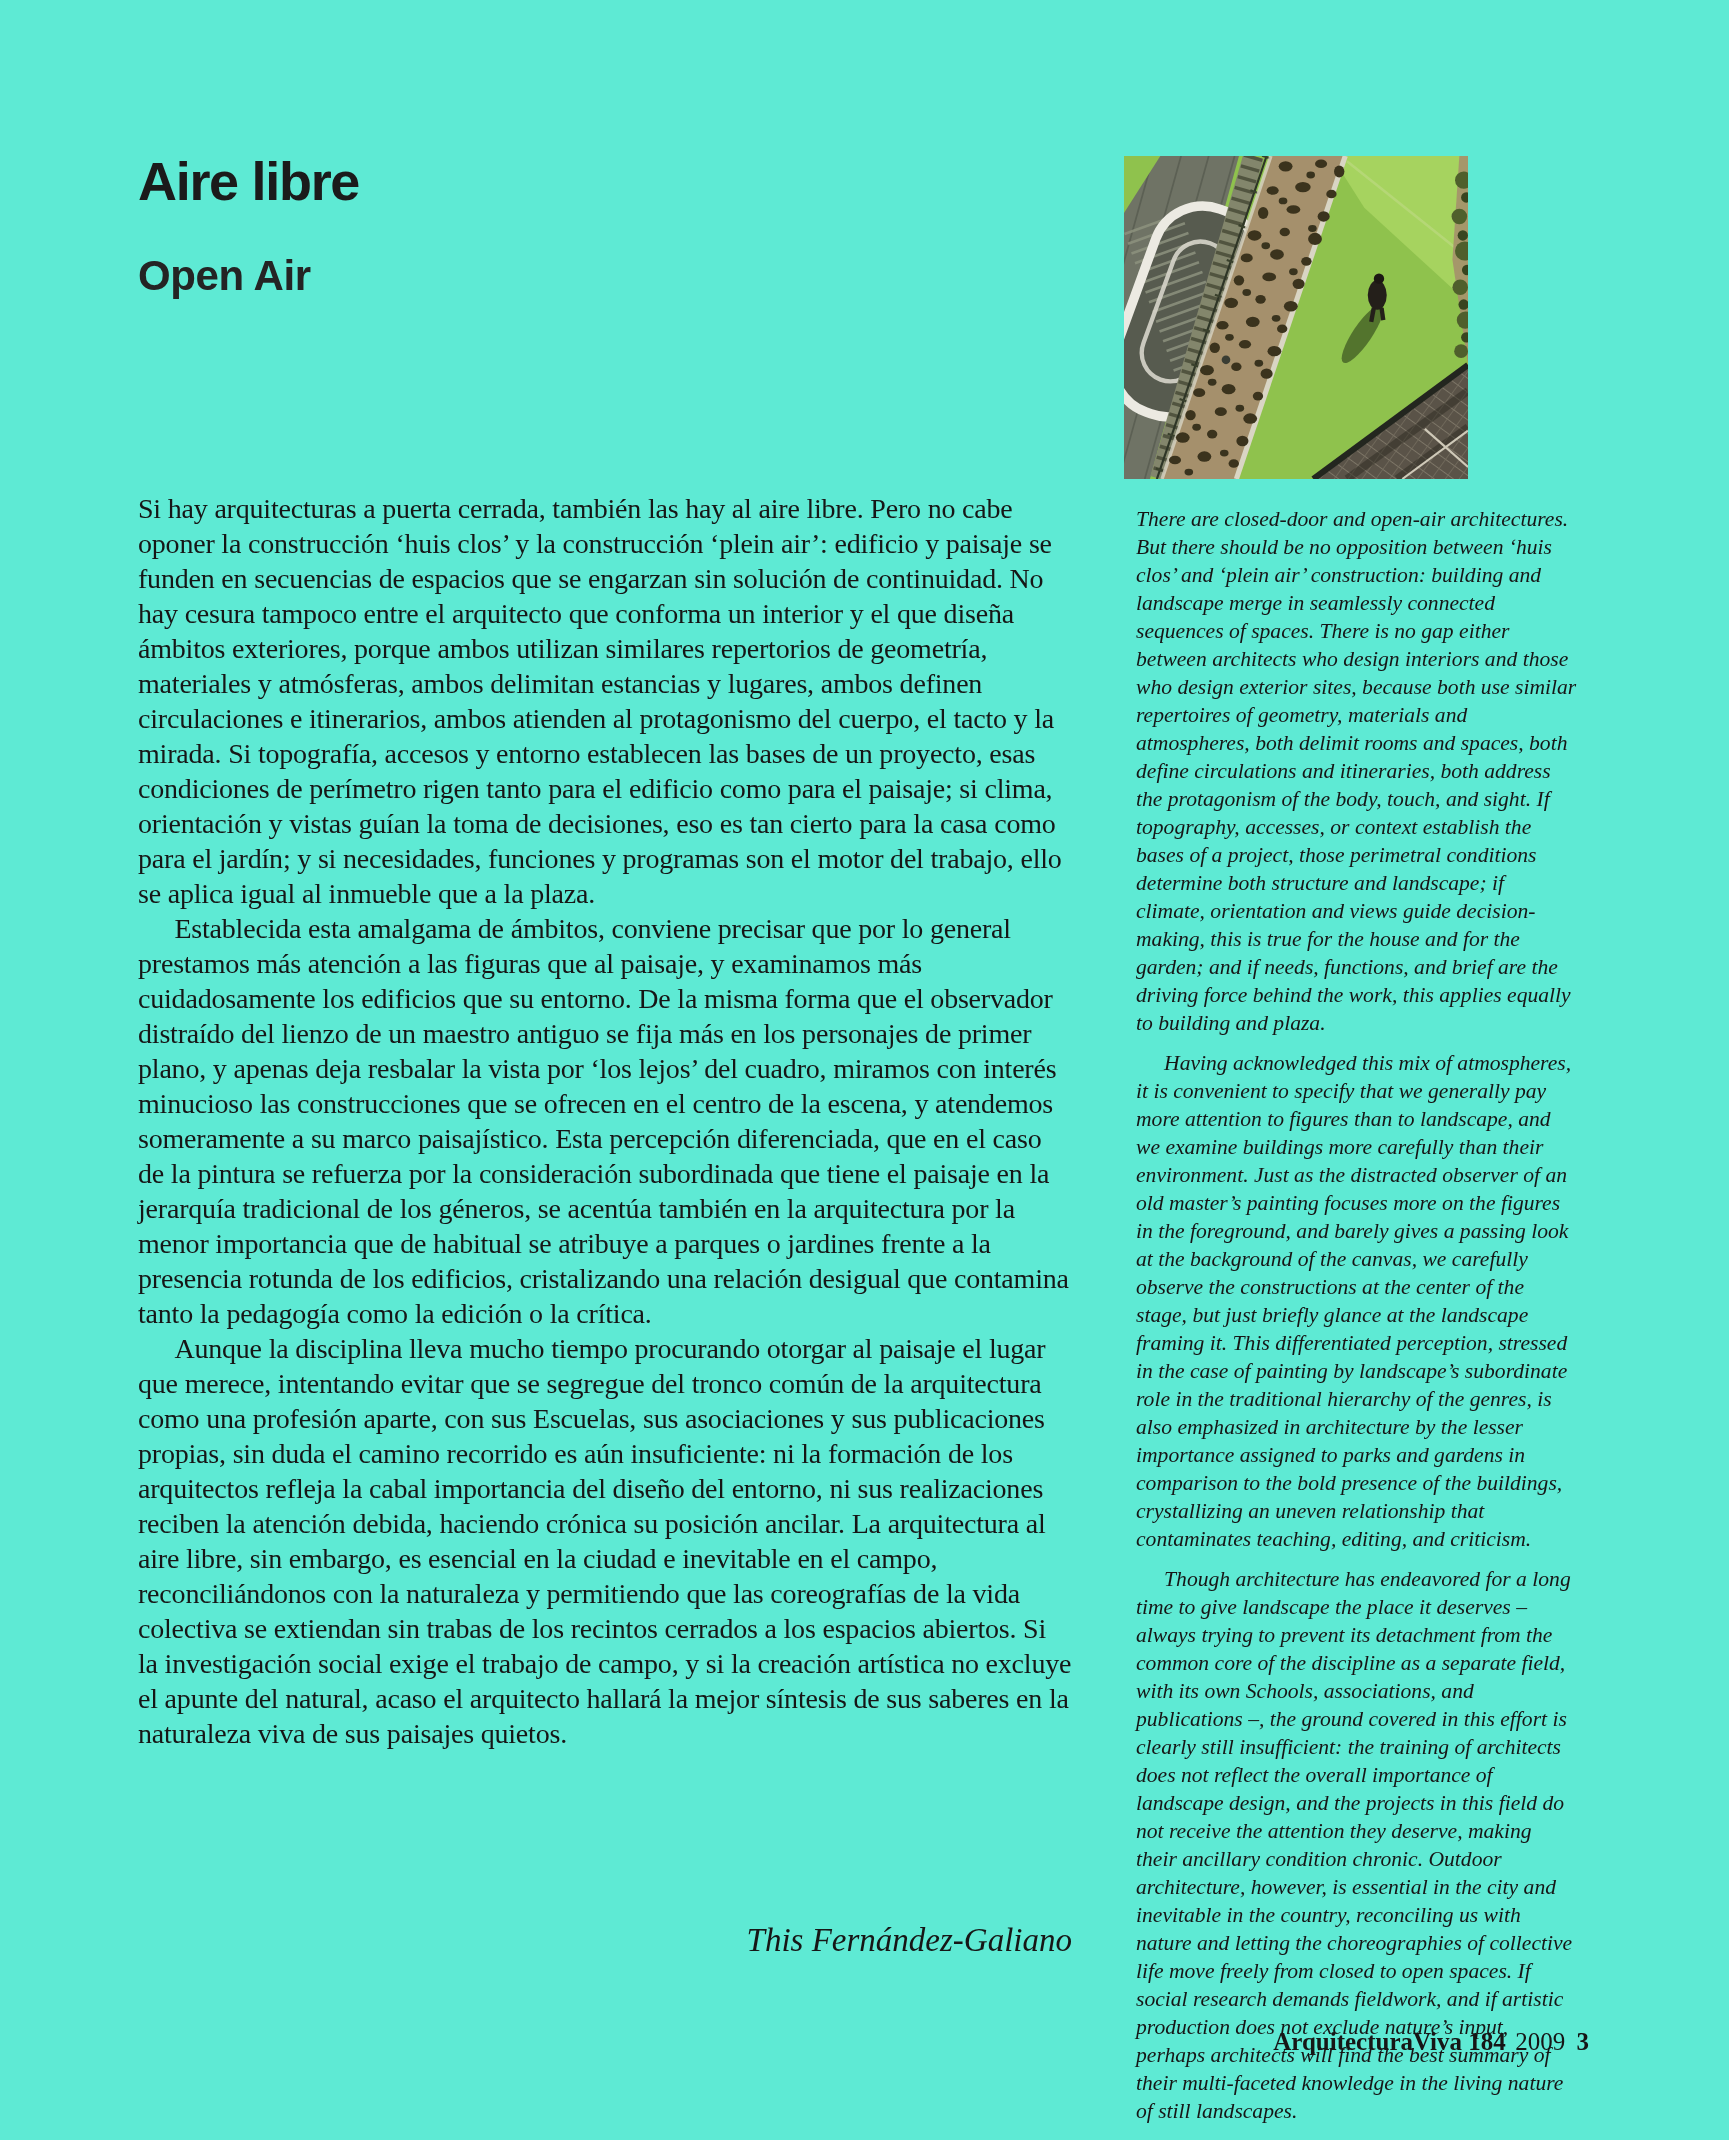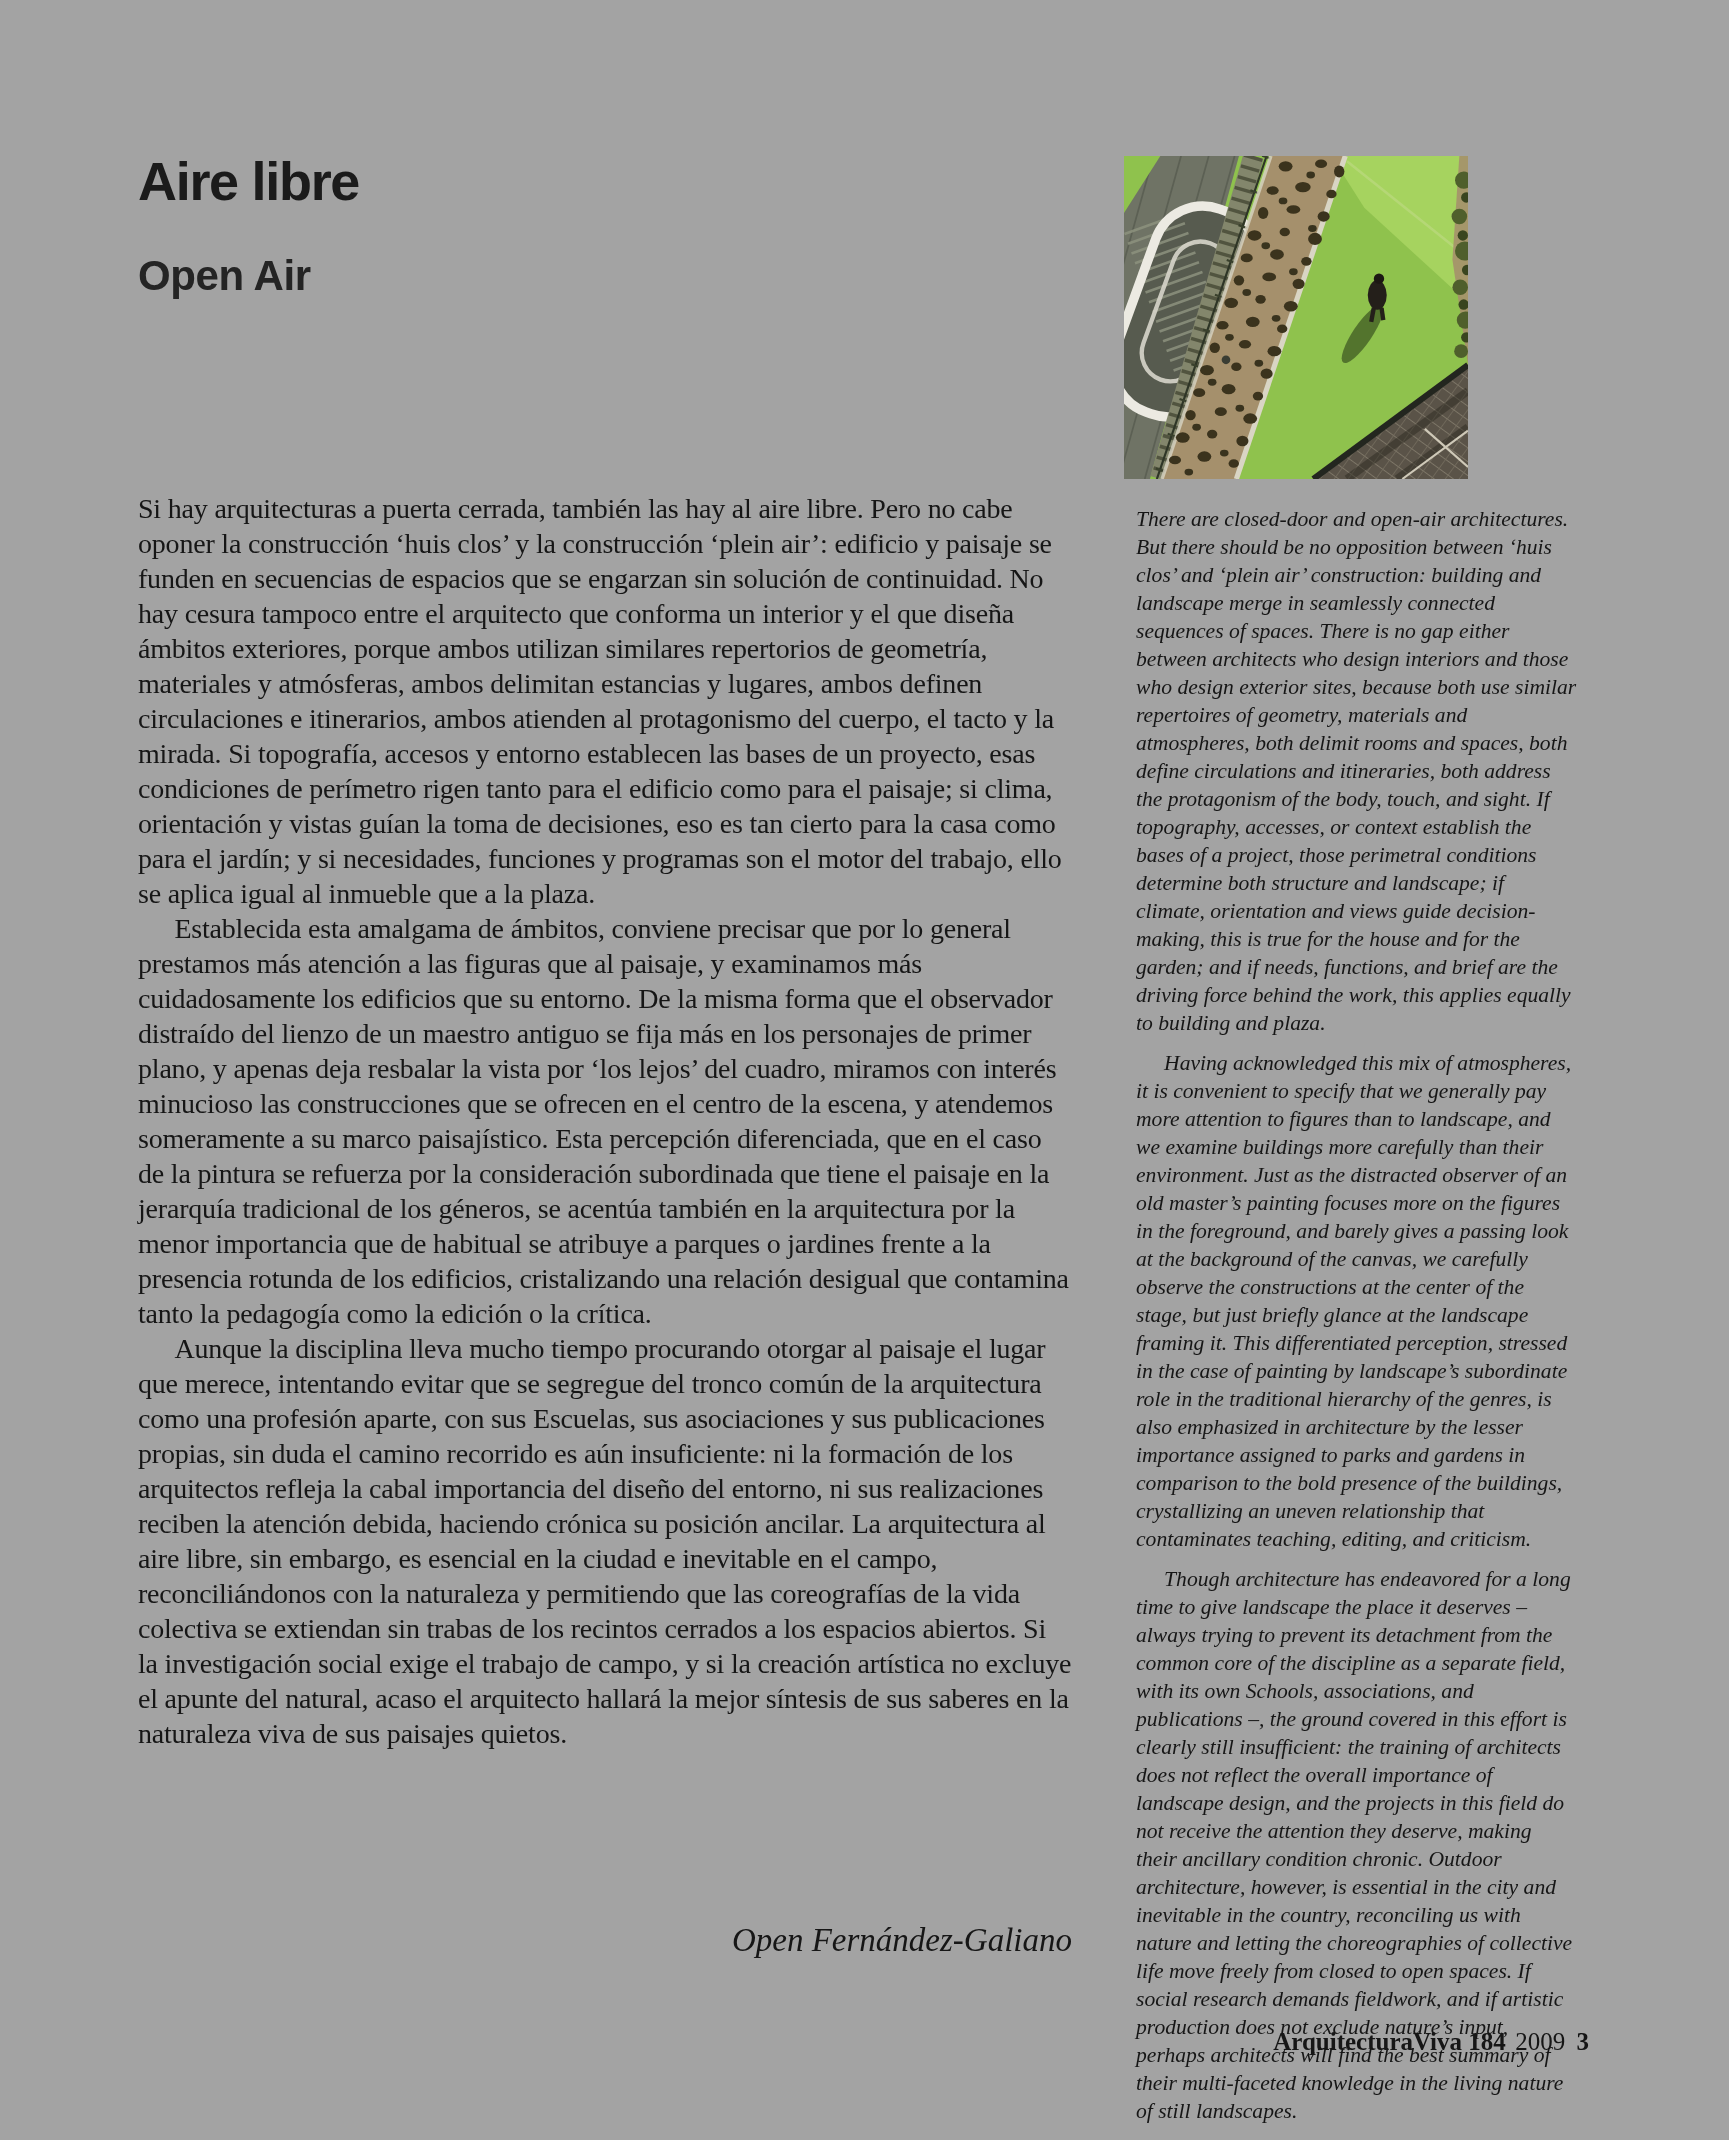--- a/index.html
+++ b/index.html
@@ -1,16 +1,16 @@
 <!DOCTYPE html>
 <html style="--ink: #161616; --grass: #8fc24d; --grass2: #a6d35f; --paving: #6f7365; --soil: #a5906c; --plant: #3b331d; --plant2: #2e2a16; --mesh: #5a5348; --curb: #d9d5c4; --loopfill: #575b4f; --loopstroke: #eceae2; --person: #241f1a; --shadowgreen: #4c6b2a;font-size:14px"><head>
 <meta charset="utf-8">
 <style>
   html,body{margin:0;padding:0;background:#ffffff;}
-  .page{position:relative;width:1729px;height:2140px;background:#a3a3a3;overflow:hidden;
+  .page{position:relative;width:1729px;height:2140px;background:#5eead4;overflow:hidden;
         font-family:"Liberation Serif", serif;color:var(--ink,#161616);}
 
   .title{position:absolute;left:138px;top:151px;margin:0;
          font-family:"Liberation Sans", sans-serif;font-weight:bold;
          font-size:54px;line-height:61px;letter-spacing:-1.3px;color:#1b1b1b;}
   .subtitle{position:absolute;left:138px;top:252px;margin:0;
             font-family:"Liberation Sans", sans-serif;font-weight:700;
             font-size:42px;line-height:48px;letter-spacing:-0.4px;color:#242424;}
 
   .photo{position:absolute;left:1124px;top:156px;width:344px;height:323px;overflow:hidden;}
@@ -216,20 +216,20 @@
     <p class="indent">Establecida esta amalgama de ámbitos, conviene precisar que por lo general prestamos más atención a las figuras que al paisaje, y examinamos más cuidadosamente los edificios que su entorno. De la misma forma que el observador distraído del lienzo de un maestro antiguo se fija más en los personajes de primer plano, y apenas deja resbalar la vista por ‘los lejos’ del cuadro, miramos con interés minucioso las construcciones que se ofrecen en el centro de la escena, y atendemos someramente a su marco paisajístico. Esta percepción diferenciada, que en el caso de la pintura se refuerza por la consideración subordinada que tiene el paisaje en la jerarquía tradicional de los géneros, se acentúa también en la arquitectura por la menor importancia que de habitual se atribuye a parques o jardines frente a la presencia rotunda de los edificios, cristalizando una relación desigual que contamina tanto la pedagogía como la edición o la crítica.</p>
     <p class="indent">Aunque la disciplina lleva mucho tiempo procurando otorgar al paisaje el lugar que merece, intentando evitar que se segregue del tronco común de la arquitectura como una profesión aparte, con sus Escuelas, sus asociaciones y sus publicaciones propias, sin duda el camino recorrido es aún insuficiente: ni la formación de los arquitectos refleja la cabal importancia del diseño del entorno, ni sus realizaciones reciben la atención debida, haciendo crónica su posición ancilar. La arquitectura al aire libre, sin embargo, es esencial en la ciudad e inevitable en el campo, reconciliándonos con la naturaleza y permitiendo que las coreografías de la vida colectiva se extiendan sin trabas de los recintos cerrados a los espacios abiertos. Si la investigación social exige el trabajo de campo, y si la creación artística no excluye el apunte del natural, acaso el arquitecto hallará la mejor síntesis de sus saberes en la naturaleza viva de sus paisajes quietos.</p>
   </div>
 
   <div class="col-en">
     <p>There are closed-door and open-air architectures. But there should be no opposition between ‘huis clos’ and ‘plein air’ construction: building and landscape merge in seamlessly connected sequences of spaces. There is no gap either between architects who design interiors and those who design exterior sites, because both use similar repertoires of geometry, materials and atmospheres, both delimit rooms and spaces, both define circulations and itineraries, both address the protagonism of the body, touch, and sight. If topography, accesses, or context establish the bases of a project, those perimetral conditions determine both structure and landscape; if climate, orientation and views guide decision-making, this is true for the house and for the garden; and if needs, functions, and brief are the driving force behind the work, this applies equally to building and plaza.</p>
     <p class="indent">Having acknowledged this mix of atmospheres, it is convenient to specify that we generally pay more attention to figures than to landscape, and we examine buildings more carefully than their environment. Just as the distracted observer of an old master’s painting focuses more on the figures in the foreground, and barely gives a passing look at the background of the canvas, we carefully observe the constructions at the center of the stage, but just briefly glance at the landscape framing it. This differentiated perception, stressed in the case of painting by landscape’s subordinate role in the traditional hierarchy of the genres, is also emphasized in architecture by the lesser importance assigned to parks and gardens in comparison to the bold presence of the buildings, crystallizing an uneven relationship that contaminates teaching, editing, and criticism.</p>
     <p class="indent">Though architecture has endeavored for a long time to give landscape the place it deserves – always trying to prevent its detachment from the common core of the discipline as a separate field, with its own Schools, associations, and publications –, the ground covered in this effort is clearly still insufficient: the training of architects does not reflect the overall importance of landscape design, and the projects in this field do not receive the attention they deserve, making their ancillary condition chronic. Outdoor architecture, however, is essential in the city and inevitable in the country, reconciling us with nature and letting the choreographies of collective life move freely from closed to open spaces. If social research demands fieldwork, and if artistic production does not exclude nature’s input, perhaps architects will find the best summary of their multi-faceted knowledge in the living nature of still landscapes.</p>
   </div>
 
-  <p class="signature">Open Fernández-Galiano</p>
+  <p class="signature">This Fernández-Galiano</p>
 
   <div class="footer">
     <span class="b">ArquitecturaViva</span><span class="b">&nbsp;</span><span class="b">184</span><span class="year">2009</span><span class="pageno">3</span>
   </div>
 
 </div>
 
 
 </body></html>

